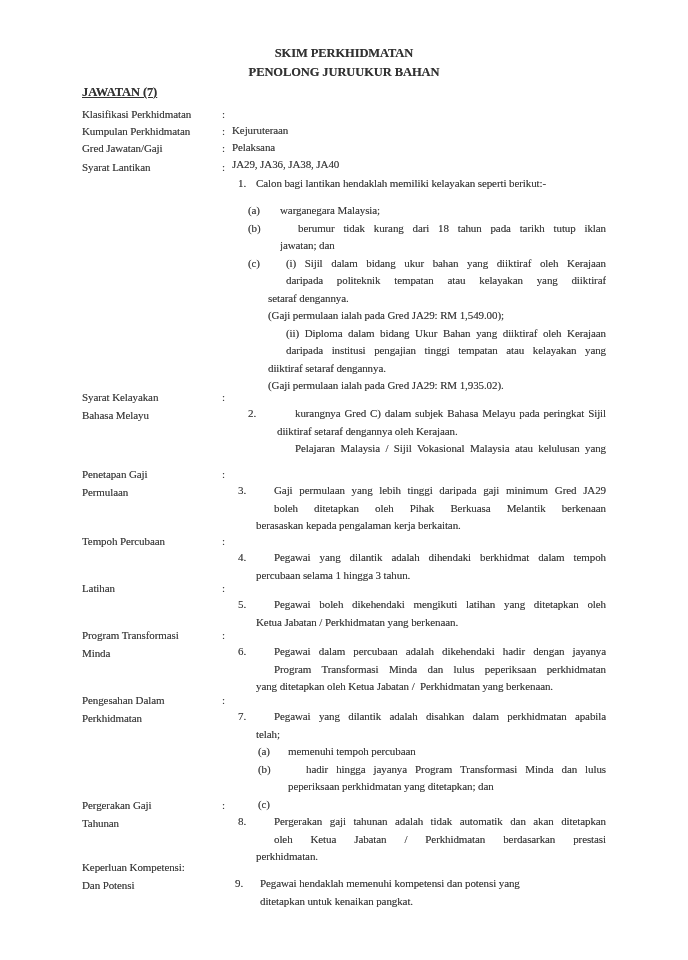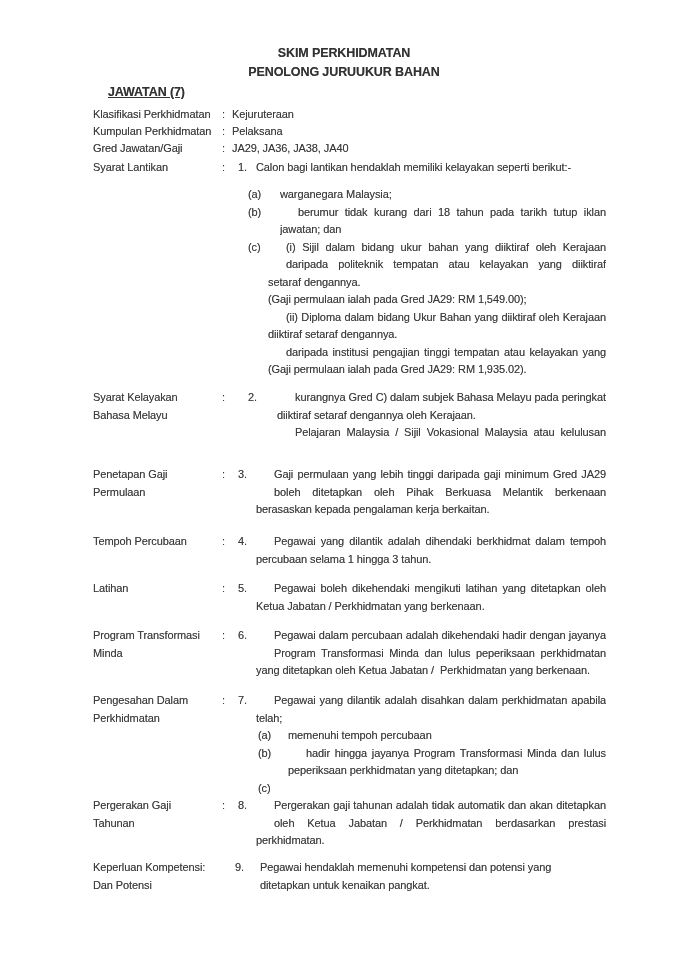--- a/index.html
+++ b/index.html
@@ -1,29 +1,29 @@
 <!DOCTYPE html>
 <html><head>
 <meta charset="utf-8">
 <style>
   html,body { margin:0; padding:0; background:#ffffff; }
   .page {
     position:relative; width:688px; height:960px; background:#ffffff; overflow:hidden;
-    font-family:Liberation Sans, sans-serif; font-size:11px; line-height:17.5px;
+    font-family:Liberation Serif, serif; font-size:11px; line-height:17.5px;
     color:#3b3b3b; letter-spacing:-0.1px;
     text-shadow:0 0 0.3px rgba(55,55,55,0.55);
   }
   .titles { position:absolute; top:44px; left:0; width:688px; text-align:center;
             font-weight:bold; font-size:12.5px; line-height:19px; color:#323232; }
   .heading { position:absolute; top:84px; left:82px; font-weight:bold; font-size:12.5px;
-             text-decoration:underline; color:#323232;margin-left:26px; }
+             text-decoration:underline; color:#323232; }
   .grp { position:absolute; left:82px; width:524px; }
-  .lbl { position:absolute; left:11px; top:0; width:138px; }
+  .lbl { position:absolute; left:0; top:0; width:138px; }
   .colon { position:absolute; left:140px; top:0; height:17.5px; }
-  .cnt { position:absolute; left:150px; top:0; width:374px; }
+  .cnt { position:absolute; left:150px; top:16px; width:374px; }
   .ln { height:17.5px; overflow:hidden; white-space:nowrap; }
   .pre { white-space:pre; }
   .jf { white-space:normal; text-align:justify;padding-left:18px; }
   .jf::after { content:""; display:inline-block; width:100%; height:0; }
   .item { position:relative; }
   .num { position:absolute; top:0; left:6px; }
   .item.i1 { padding-left:24px; }
   .item.i2 { padding-left:45px; } .item.i2 .num { left:16px; }
   .item.i9 { padding-left:28px; } .item.i9 .num { left:3px; }
   .sub  { position:relative; padding-left:48px; }
@@ -98,22 +98,22 @@
         <div class="ln jf">berumur tidak kurang dari 18 tahun pada tarikh tutup iklan</div>
         <div class="ln">jawatan; dan</div>
       </div>
       <div class="sub subc">
         <span class="m">(c)</span>
         <div class="ln jf">(i) Sijil dalam bidang ukur bahan yang diiktiraf oleh Kerajaan</div>
         <div class="ln jf">daripada politeknik tempatan atau kelayakan yang diiktiraf</div>
         <div class="ln">setaraf dengannya.</div>
         <div class="ln">(Gaji permulaan ialah pada Gred JA29: RM 1,549.00);</div>
         <div class="ln jf">(ii) Diploma dalam bidang Ukur Bahan yang diiktiraf oleh Kerajaan</div>
+        <div class="ln jf">daripada institusi pengajian tinggi tempatan atau kelayakan yang</div>
         <div class="ln">diiktiraf setaraf dengannya.</div>
-        <div class="ln jf">daripada institusi pengajian tinggi tempatan atau kelayakan yang</div>
         <div class="ln">(Gaji permulaan ialah pada Gred JA29: RM 1,935.02).</div>
       </div>
     </div>
   </div>
 
   <div class="grp" style="top:389px">
     <div class="lbl">
       <div class="ln">Syarat Kelayakan</div>
       <div class="ln">Bahasa Melayu</div>
     </div>

